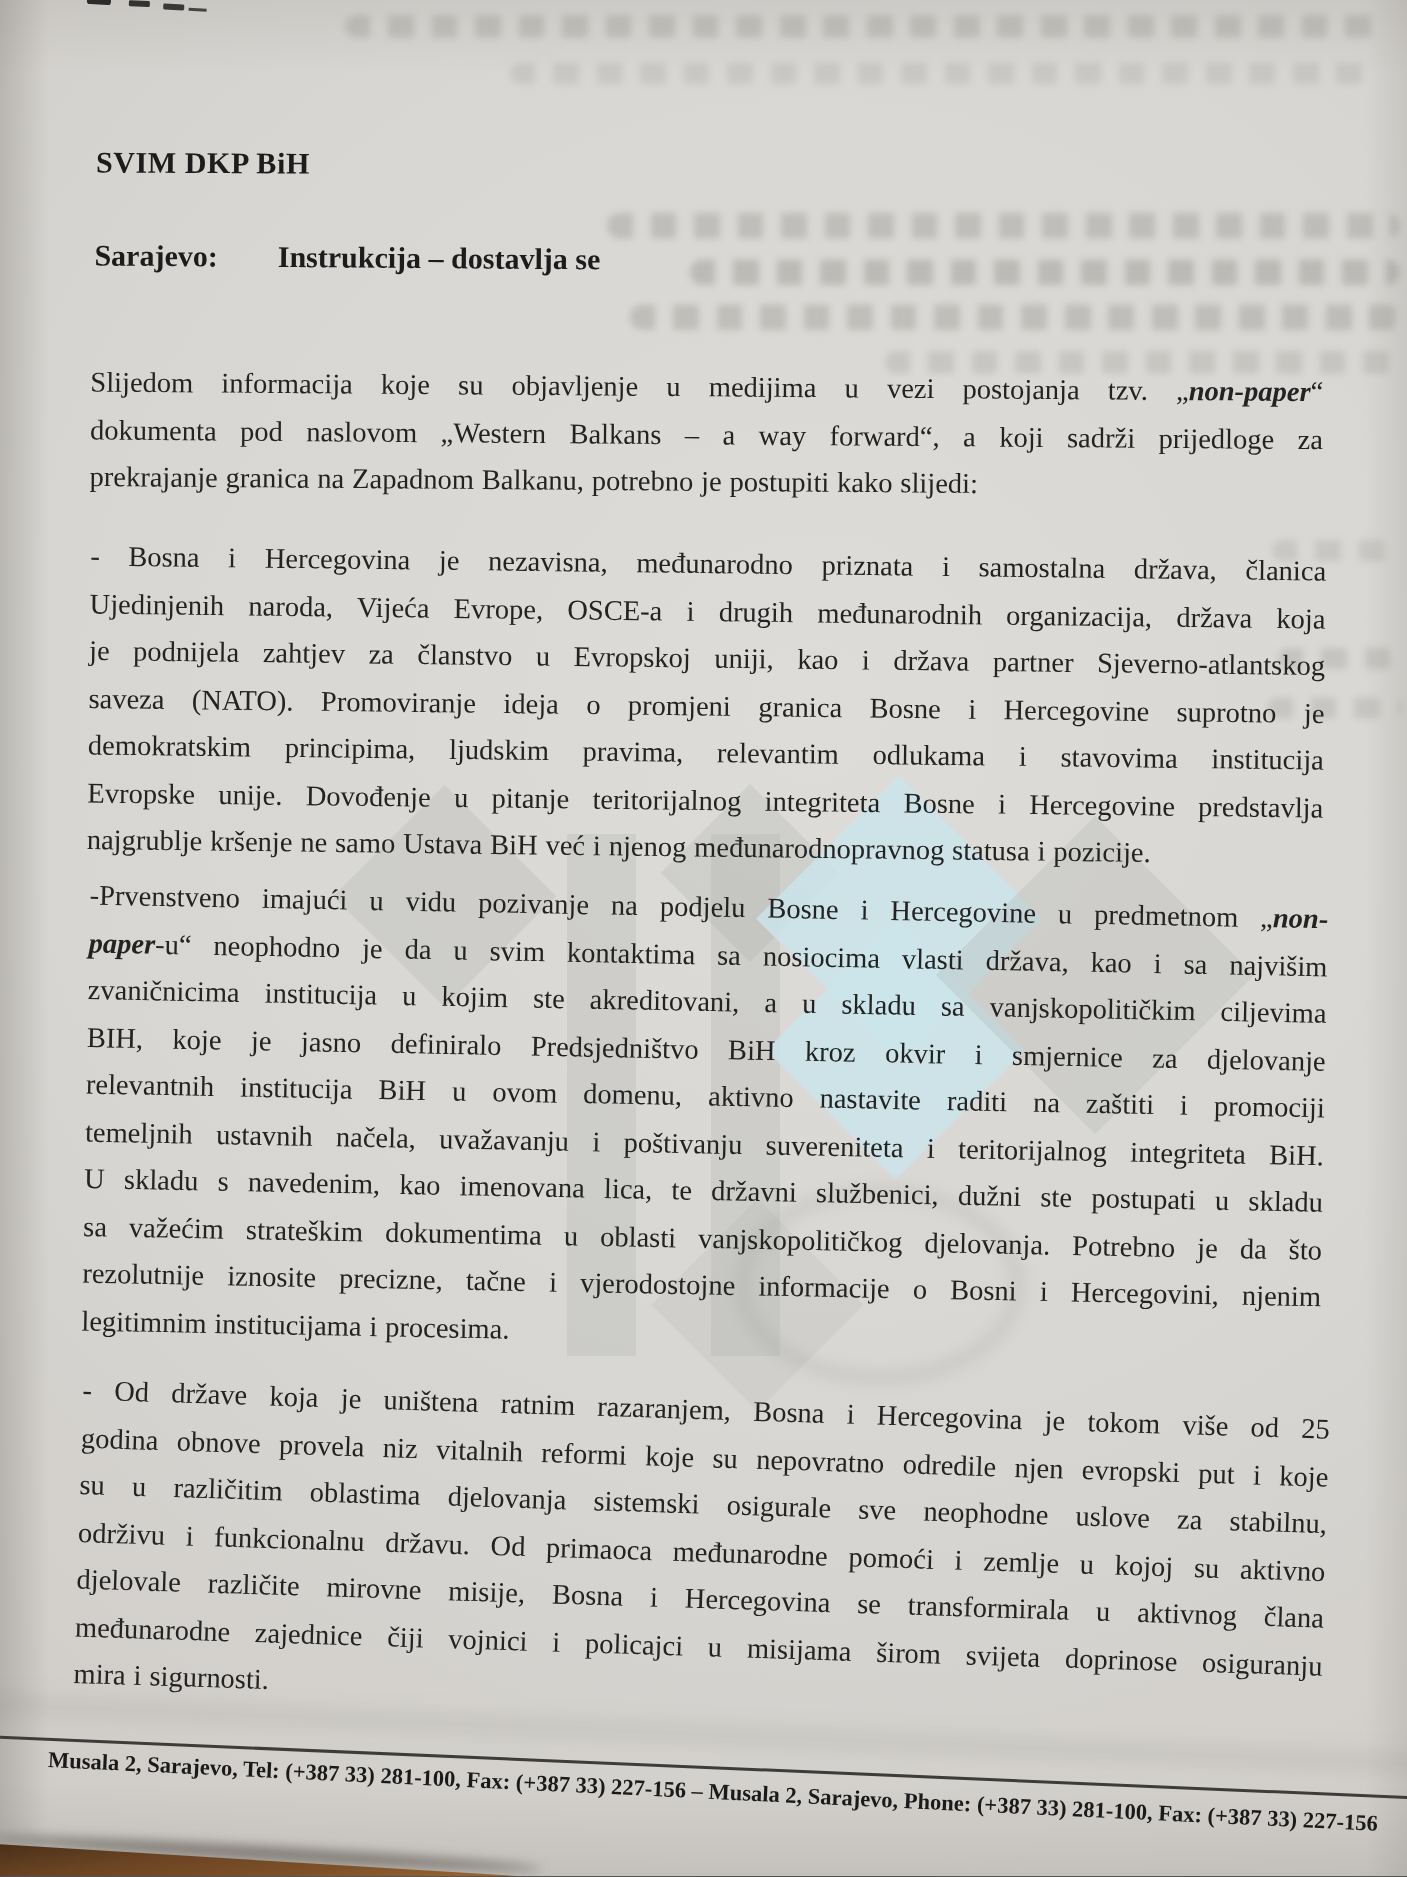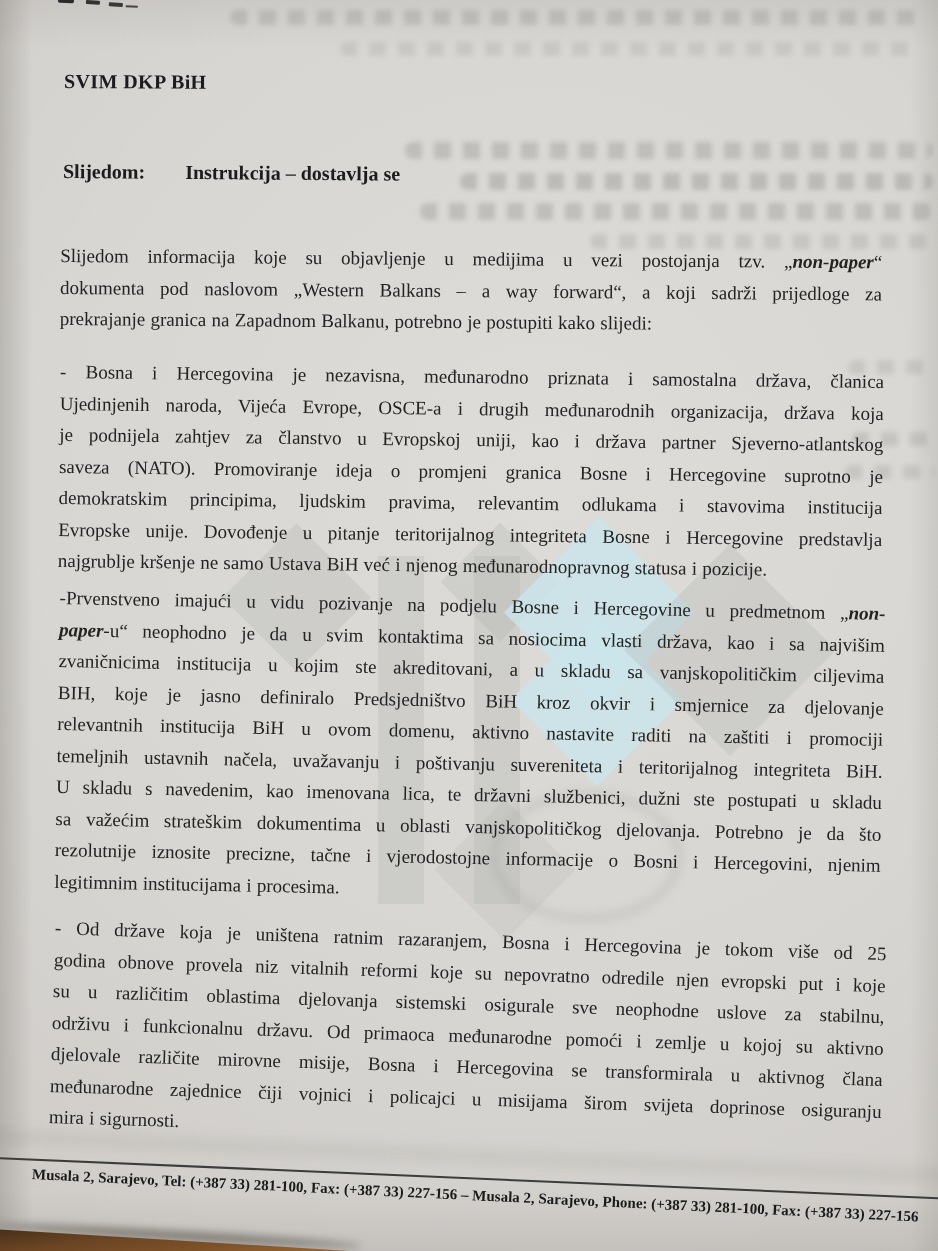--- a/index.html
+++ b/index.html
@@ -33,21 +33,21 @@
     filter: blur(2.4px); border-radius: 8px;
   }
   .ghost-stamp {
     position: absolute; z-index: 2;
     border: 9px solid rgba(138,140,135,.5);
     border-radius: 50%;
     filter: blur(4.5px); opacity: .33;
   }
   
   .tblock { position: absolute; z-index: 3; transform-origin: left center; }
-  .h-recipient { font-weight: bold; font-size: 20px; letter-spacing: .4px; color: #1c1c1c; }
+  .h-recipient { font-weight: bold; font-size: 20px; letter-spacing: .4px; color: #1c1c1c; margin-top: 28px; }
   .subject { font-weight: bold; font-size: 20px; color: #1c1c1c; }
   .subject .subject-value { margin-left: 40px; }
   .para { font-size: 19px; }
   .line {
     white-space: nowrap;
     height: 31.5px; line-height: 31.5px;
     text-align: justify; text-align-last: justify;
     word-spacing: .5px;
   }
   .line.short { text-align: left; text-align-last: left; }
@@ -112,21 +112,21 @@
   <div class="ghost" style="left:852px; top:432px; width:82px;  height:14px; opacity:.26;"></div>
   <div class="ghost" style="left:845px; top:465px; width:90px;  height:14px; opacity:.24;"></div>
   <div class="ghost-stamp" style="left:490px; top:790px; width:175px; height:115px;"></div>
 
   <div class="top-frag"></div>
   <div class="bend"></div>
 
   <div class="tblock h-recipient" style="left:64px; top:70px; transform:rotate(0.3deg);">SVIM DKP BiH</div>
 
   <div class="tblock subject" style="left:63px; top:160px; transform:rotate(0.45deg);">
-    <span class="subject-label">Slijedom:</span><span class="subject-value">Instrukcija – dostavlja se</span>
+    <span class="subject-label">Sarajevo:</span><span class="subject-value">Instrukcija – dostavlja se</span>
   </div>
 
   <div class="tblock para" style="left:60px; top:240px; width:822px; transform:rotate(0.45deg);">
       <div class="line"><span>Slijedom informacija koje su objavljenje u medijima u vezi postojanja tzv. „</span><span class="it">non-paper</span><span>“</span></div>
       <div class="line"><span>dokumenta pod naslovom „Western Balkans – a way forward“, a koji sadrži prijedloge za</span></div>
       <div class="line short"><span>prekrajanje granica na Zapadnom Balkanu, potrebno je postupiti kako slijedi:</span></div>
     </div>
 
   <div class="tblock para" style="left:59px; top:356px; width:824px; transform:rotate(0.7deg);">
       <div class="line"><span>- Bosna i Hercegovina je nezavisna, međunarodno priznata i samostalna država, članica</span></div>

